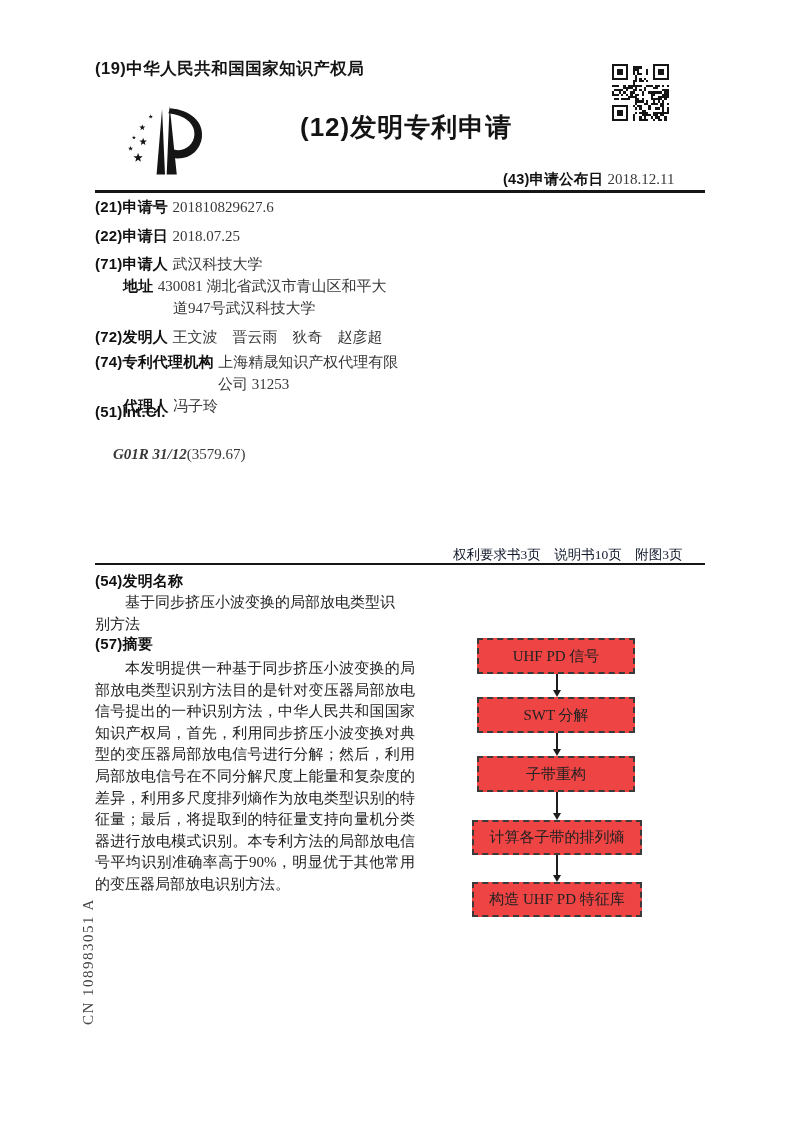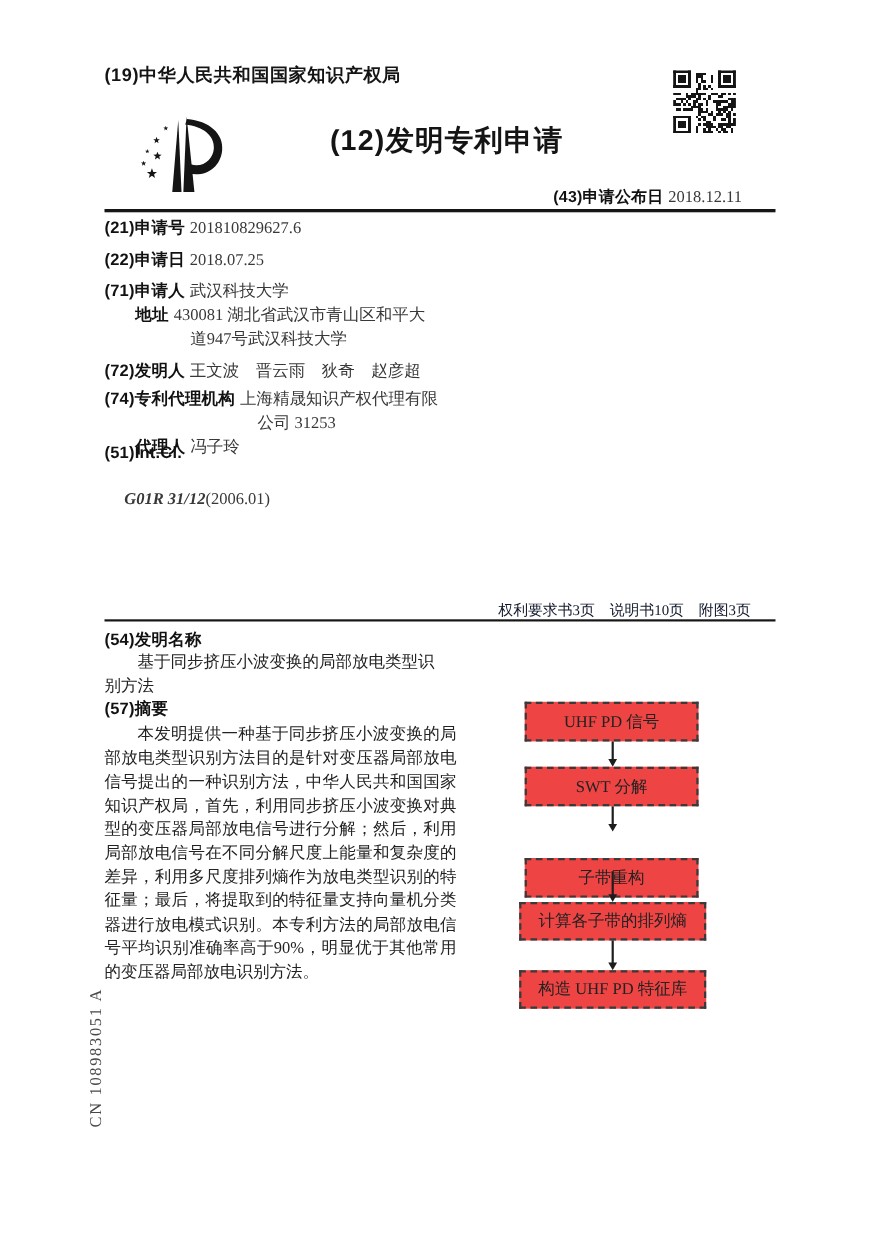--- a/index.html
+++ b/index.html
@@ -296,48 +296,48 @@
 
   <div class="abs" style="left:95px;top:328px;">
     <span class="lbl">(72)发明人</span>
     <span class="val">王文波　晋云雨　狄奇　赵彦超</span>
   </div>
 
   <div class="abs" style="left:95px;top:353px;">
     <span class="lbl">(74)专利代理机构</span>
     <span class="val">上海精晟知识产权代理有限</span>
   </div>
-  <div class="abs val" style="left:234px;top:375px;">公司 31253</div>
+  <div class="abs val" style="left:218px;top:375px;">公司 31253</div>
   <div class="abs" style="left:123px;top:397px;">
     <span class="lbl">代理人</span>
     <span class="val">冯子玲</span>
   </div>
 
   <div class="abs lbl" style="left:95px;top:403px;">(51)Int.Cl.</div>
   <div class="abs" style="left:113px;top:445px;">
-    <span class="val italic-cl">G01R 31/12</span><span class="val">(2006.01)</span>
+    <span class="val italic-cl">G01R 31/12</span><span class="val">(3579.67)</span>
   </div>
 
   <div class="abs pages">权利要求书3页　说明书10页　附图3页</div>
   <div class="abs rule rule2"></div>
 
   <div class="abs lbl" style="left:95px;top:572px;">(54)发明名称</div>
   <p class="abs titlepara">基于同步挤压小波变换的局部放电类型识别方法</p>
 
   <div class="abs lbl" style="left:95px;top:635px;">(57)摘要</div>
   <p class="abs abspara">本发明提供一种基于同步挤压小波变换的局部放电类型识别方法目的是针对变压器局部放电信号提出的一种识别方法，中华人民共和国国家知识产权局，首先，利用同步挤压小波变换对典型的变压器局部放电信号进行分解；然后，利用局部放电信号在不同分解尺度上能量和复杂度的差异，利用多尺度排列熵作为放电类型识别的特征量；最后，将提取到的特征量支持向量机分类器进行放电模式识别。本专利方法的局部放电信号平均识别准确率高于90%，明显优于其他常用的变压器局部放电识别方法。</p>
 
   <div>
     <div class="abs flowbox" style="left:477px;top:638px;width:158px;height:36px;">UHF PD 信号</div>
     <div class="abs flowline" style="top:674px;height:17px;"></div>
 
     <div class="abs flowbox" style="left:477px;top:697px;width:158px;height:36px;">SWT 分解</div>
     <div class="abs flowline" style="top:733px;height:17px;"></div>
 
-    <div class="abs flowbox" style="left:477px;top:780px;width:158px;height:36px;">子带重构</div>
+    <div class="abs flowbox" style="left:477px;top:756px;width:158px;height:36px;">子带重构</div>
     <div class="abs flowline" style="top:792px;height:22px;"></div>
 
     <div class="abs flowbox" style="left:472px;top:820px;width:170px;height:35px;">计算各子带的排列熵</div>
     <div class="abs flowline" style="top:855px;height:21px;"></div>
 
     <div class="abs flowbox" style="left:472px;top:882px;width:170px;height:35px;">构造 UHF PD 特征库</div>
   </div>
 
   <div class="abs sidecode">CN 108983051 A</div>
 

